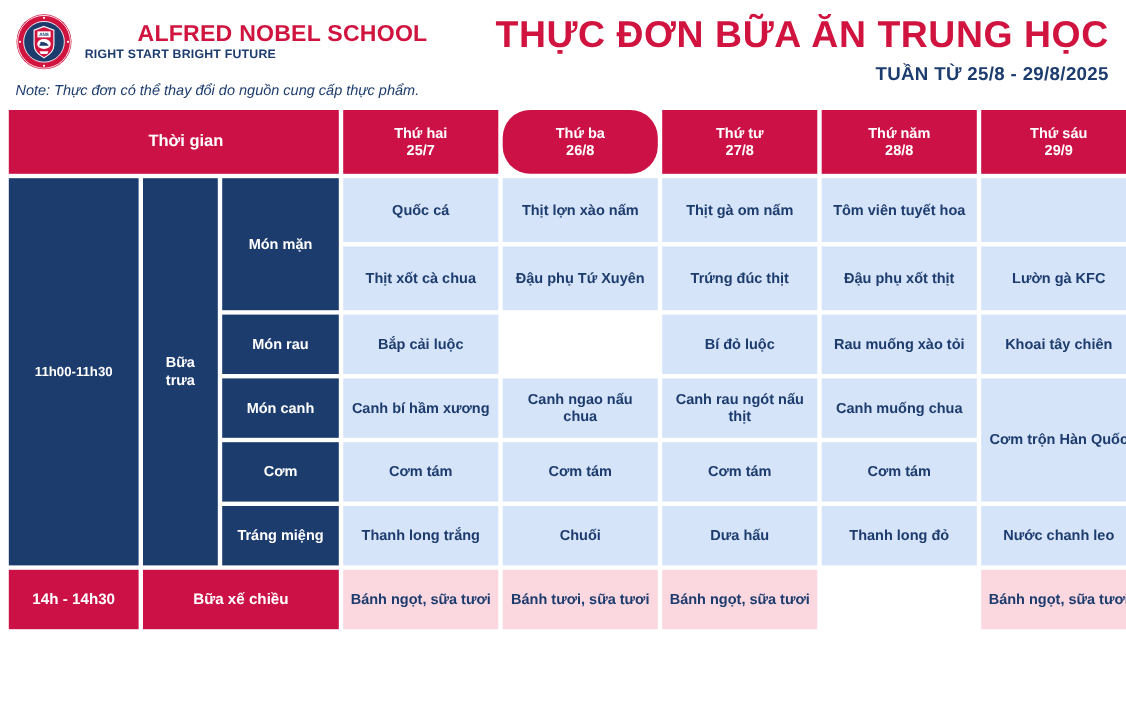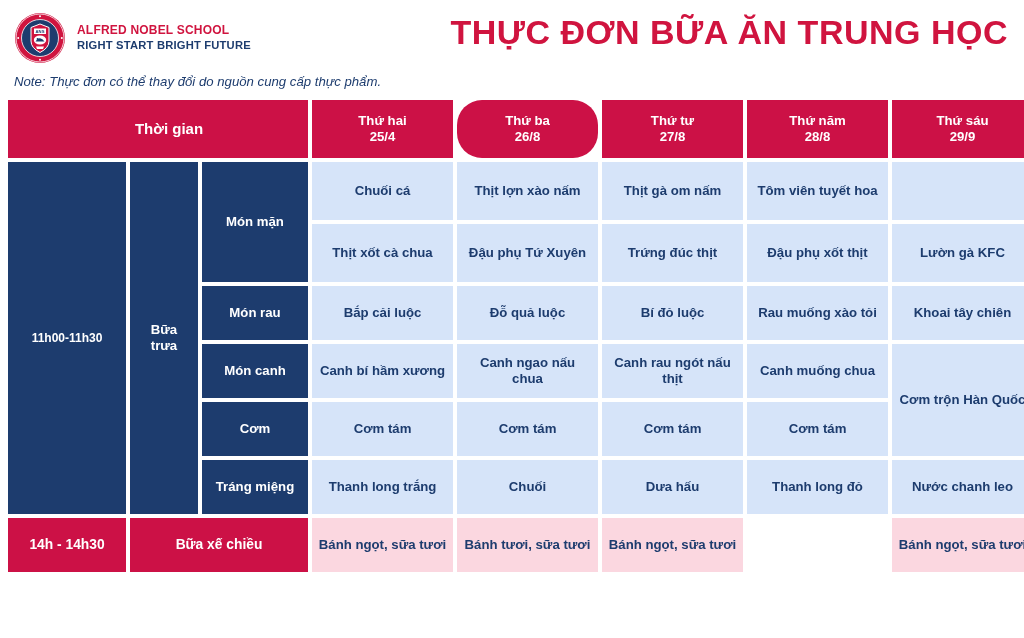--- a/index.html
+++ b/index.html
@@ -41,24 +41,25 @@
     position: relative;
   }
   .brand-text {
     display: flex;
     flex-direction: column;
     justify-content: center;
     line-height: 1;
   }
   .brand-name {
     color: #d0143f;
-    font-size: 12px;
+    font-size: 21px;
     font-weight: bold;
     letter-spacing: .2px;
     white-space: nowrap;
+    margin-left: 48px;
   }
   .brand-tag {
     color: #1d3c6e;
     font-size: 11.2px;
     font-weight: bold;
     letter-spacing: .2px;
     margin-top: 4px;
     white-space: nowrap;
   }
   .note {
@@ -199,31 +200,32 @@
       <span class="brand-text">
         <span class="brand-name">ALFRED NOBEL SCHOOL</span>
         <span class="brand-tag">RIGHT START  BRIGHT FUTURE</span>
       </span>
     </div>
 
     <div class="note">Note: Thực đơn có thể thay đổi do nguồn cung cấp thực phẩm.</div>
 
     <div class="title-block">
       <div class="main-title">THỰC ĐƠN BỮA ĂN TRUNG HỌC</div>
+      <div class="sub-title">TUẦN TỪ 25/8 - 29/8/2025</div>
     </div>
   </div>
 
   <div class="menu-grid">
 
     <div class="cell head time-head g-timehead">Thời gian</div>
 
     <div class="cell head g-day1">
       <span>
         <span>Thứ hai</span><br>
-        <span>25/4</span>
+        <span>25/7</span>
       </span>
     </div>
     <div class="cell head g-day2">
       <span>
         <span>Thứ ba</span><br>
         <span>26/8</span>
       </span>
     </div>
     <div class="cell head g-day3">
       <span>
@@ -246,34 +248,33 @@
 
     <div class="cell navy time g-time">11h00-11h30</div>
     <div class="cell navy g-meal">Bữa trưa</div>
 
     <div class="cell navy g-cat-man">Món mặn</div>
     <div class="cell navy g-cat-rau">Món rau</div>
     <div class="cell navy g-cat-canh">Món canh</div>
     <div class="cell navy g-cat-com">Cơm</div>
     <div class="cell navy g-cat-trang">Tráng miệng</div>
 
-    <div class="cell dish" style="grid-column:4;grid-row:2">Chuối cá</div>
+    <div class="cell dish" style="grid-column:4;grid-row:2">Quốc cá</div>
     <div class="cell dish" style="grid-column:5;grid-row:2">Thịt lợn xào nấm</div>
     <div class="cell dish" style="grid-column:6;grid-row:2">Thịt gà om nấm</div>
     <div class="cell dish" style="grid-column:7;grid-row:2">Tôm viên tuyết hoa</div>
     <div class="cell dish empty" style="grid-column:8;grid-row:2"></div>
 
     <div class="cell dish" style="grid-column:4;grid-row:3">Thịt xốt cà chua</div>
     <div class="cell dish" style="grid-column:5;grid-row:3">Đậu phụ Tứ Xuyên</div>
     <div class="cell dish" style="grid-column:6;grid-row:3">Trứng đúc thịt</div>
     <div class="cell dish" style="grid-column:7;grid-row:3">Đậu phụ xốt thịt</div>
     <div class="cell dish" style="grid-column:8;grid-row:3">Lườn gà KFC</div>
 
     <div class="cell dish" style="grid-column:4;grid-row:4">Bắp cải luộc</div>
-    <div class="cell dish" style="grid-column:5;grid-row:4">Đỗ quả luộc</div>
     <div class="cell dish" style="grid-column:6;grid-row:4">Bí đỏ luộc</div>
     <div class="cell dish" style="grid-column:7;grid-row:4">Rau muống xào tỏi</div>
     <div class="cell dish" style="grid-column:8;grid-row:4">Khoai tây chiên</div>
 
     <div class="cell dish" style="grid-column:4;grid-row:5">Canh bí hầm xương</div>
     <div class="cell dish" style="grid-column:6;grid-row:5">Canh rau ngót nấu thịt</div>
     <div class="cell dish" style="grid-column:5;grid-row:5">Canh ngao nấu chua</div>
     <div class="cell dish" style="grid-column:7;grid-row:5">Canh muống chua</div>
 
     <div class="cell dish merged-fri">Cơm trộn Hàn Quốc</div>

